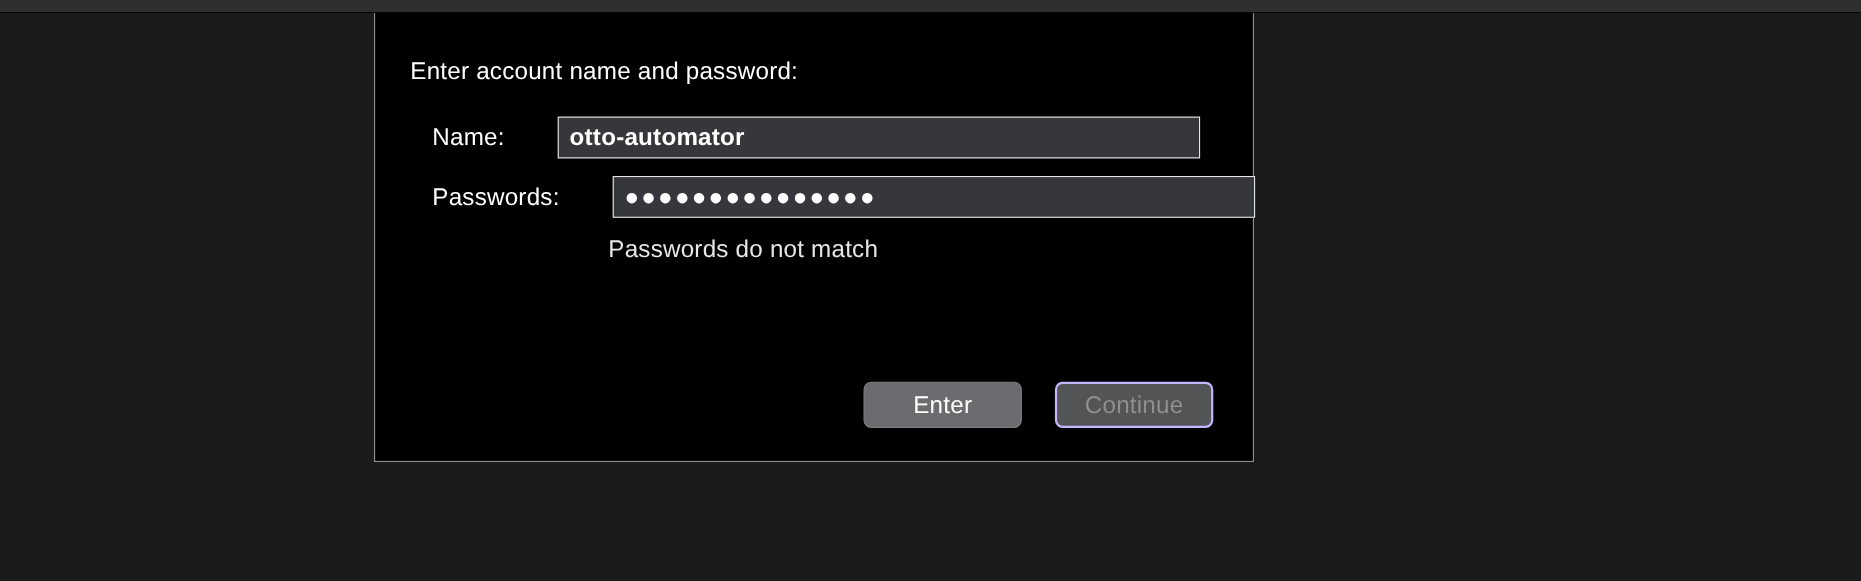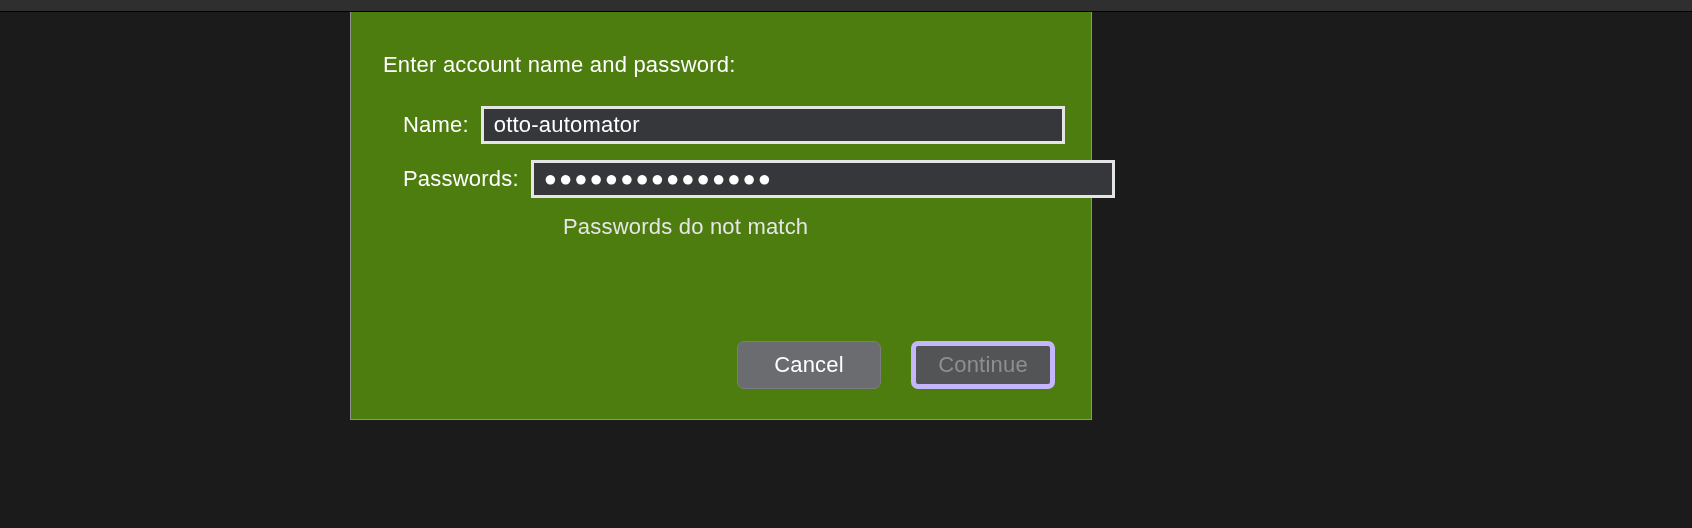--- a/index.html
+++ b/index.html
@@ -20,61 +20,63 @@
       top: 0;
       left: 0;
       right: 0;
       height: 12px;
       background: #2f2f2f;
       border-bottom: 1px solid #000;
     }
     .dialog {
       position: absolute;
       top: 12px;
-      left: 350px;
-      width: 742px;
+      left: 340px;
+      width: 800px;
       height: 408px;
-      background: #4d7c0f;
+      background: #000000;
       border-left: 1px solid #909090;
       border-right: 1px solid #909090;
       border-bottom: 1px solid #909090;
       padding: 40px 52px 30px 52px;
     }
     .prompt {
       color: #ffffff;
       font-size: 22px;
       font-weight: 400;
       margin-bottom: 28px;
       margin-left: -20px;
       letter-spacing: 0.2px;
     }
     .form-row {
       display: flex;
       align-items: center;
       margin-bottom: 16px;
+      gap: 36px;
     }
     .form-label {
       width: 148px;
       text-align: right;
       color: #ffffff;
       font-size: 22px;
       padding-right: 12px;
       letter-spacing: 0.2px;
     }
     .form-input {
       flex: 0 0 584px;
       height: 38px;
       background: #35373a;
-      border: 3px solid #e5e5e5;
+      border: 1px solid #e5e5e5;
       color: #ffffff;
       font-size: 22px;
       padding: 15px 10px;
       outline: none;
       font-family: inherit;
       letter-spacing: 0.2px;
+      font-weight: bold;
     }
     .form-input.pw {
       letter-spacing: 2px;
       font-size: 22px;
     }
     .focus-wrap {
       flex: 0 0 584px;
       position: relative;
     }
     .focus-wrap .form-input {
@@ -130,21 +132,21 @@
       letter-spacing: 0.2px;
     }
     .btn-cancel {
       background: #6a6c6f;
       color: #ffffff;
       border: 1px solid #7b7d80;
     }
     .btn-continue {
       background: #525456;
       color: #8d8f91;
-      border: 5px solid #c4b5fd;
+      border: 2px solid #c4b5fd;
       cursor: default;
     }
   </style>
 </head>
 <body>
 
 <div class="topbar"></div>
 
 <div class="dialog">
 
@@ -160,17 +162,17 @@
     <input class="form-input pw" type="text" value="●●●●●●●●●●●●●●●" style="">
   </div>
 
 
   <div class="error-row">
     <div class="error-spacer"></div>
     <div class="error-text">Passwords do not match</div>
   </div>
 
   <div class="button-bar">
-    <button class="btn btn-cancel">Cancel</button>
+    <button class="btn btn-cancel">Enter</button>
     <button class="btn btn-continue" disabled="">Continue</button>
   </div>
 
 </div>
 
 </body></html>

